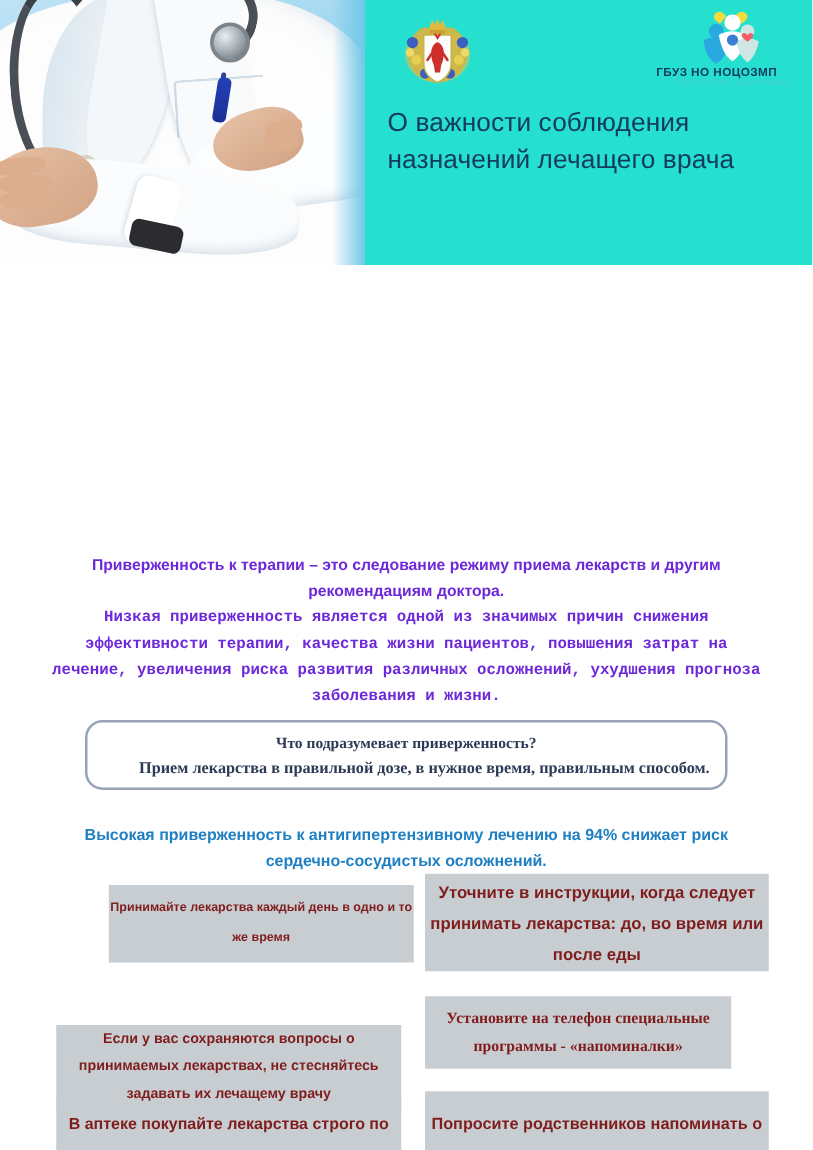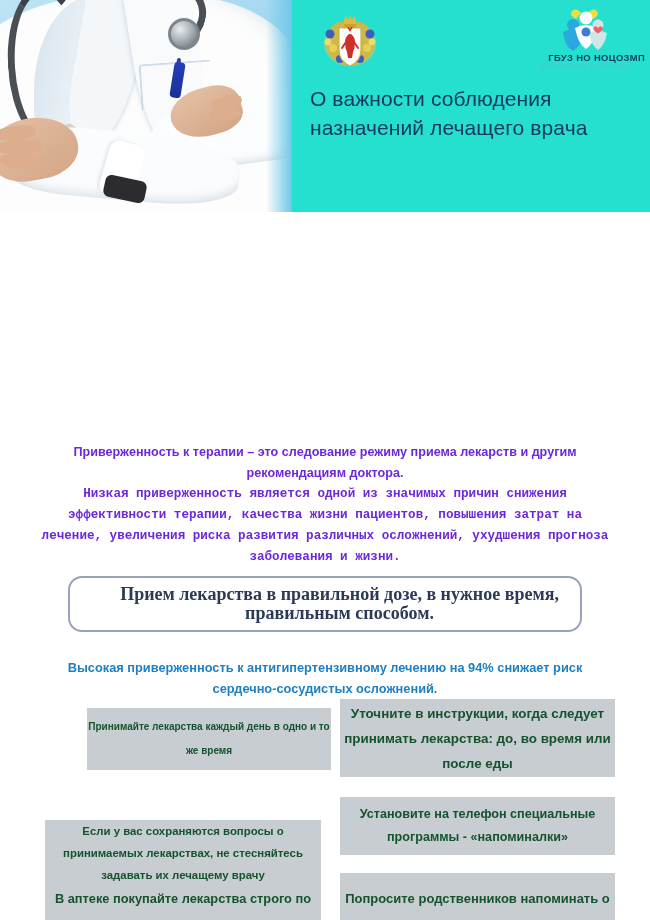--- a/index.html
+++ b/index.html
@@ -143,21 +143,21 @@
   .gerb { position:absolute; left:28px; top:2px; width:60px; height:58px; }
   .minzdrav-text { position:absolute; left:96px; top:6px; }
   .mz-line { color:#13365c; font-weight:bold; letter-spacing:.3px; }
   .mz-1 { font-size:13.5px; line-height:14px; }
   .mz-2 { font-size:13.5px; line-height:15px; }
   .mz-3 { font-size:8.2px; line-height:11px; letter-spacing:.35px; margin-top:1px; }
 
   .gbuz { position:absolute; left:233px; top:0px; width:120px; height:70px; }
   .gbuz-mark { position:absolute; left:32px; top:0px; width:58px; height:44px; }
   .gbuz-name {
-    position:absolute; left:0; top:44px; width:120px; text-align:right;
+    position:absolute; left:0; top:44px; width:120px; text-align:left;
     color:#123a5e; font-size:9.4px; font-weight:bold; letter-spacing:.35px;
   }
   .gbuz-sub {
     position:absolute; left:0; top:55px; width:120px; text-align:center;
     color:#3ccfd0; font-size:6.6px; font-weight:bold; letter-spacing:.5px;
   }
 
   .poster-title {
     position:absolute; left:18px; top:84px; width:340px;
     color:#153a63; font-size:21px; font-weight:normal;
@@ -177,39 +177,39 @@
   .definition-box {
     position:absolute; left:68px; top:364px; width:514px; height:56px;
     border:2px solid #98a3b8; border-radius:14px; background:#ffffff;
     display:flex; flex-direction:column; justify-content:center; align-items:center;
   }
   .def-line {
     font-family:"Liberation Serif", serif;
     color:#2c3a55; font-weight:bold; text-align:center;
   }
   .def-q { font-size:12.4px; line-height:19px; }
-  .def-a { font-size:18px; line-height:19px;margin-left:29px; }
+  .def-a { font-size:13px; line-height:19px;margin-left:29px; }
 
   .stat {
     position:absolute; left:38px; top:445px; width:574px;
     color:#1e7fc2; font-size:12.8px; font-weight:bold;
     line-height:21px; text-align:center;
   }
 
   .tip {
     position:absolute; background:#c8cdd2;
     display:flex; align-items:center; justify-content:center;
-    text-align:center; color:#14532d; font-weight:bold;
+    text-align:center; color:#7f1d1d; font-weight:bold;
   }
   .tip span { display:block; width:100%; }
 
   .t1 { left:45px;  top:496px; width:244px; height:62px; font-size:10px; line-height:24px;margin-left:42px; }
   .t2 { left:340px; top:487px; width:275px; height:78px; font-size:13.4px; line-height:25px; }
   .t3 { left:45px;  top:608px; width:276px; height:66px; font-size:11.4px; line-height:22px; }
-  .t4 { left:340px; top:585px; width:275px; height:58px; font-size:12.6px; line-height:23px; }
+  .t4 { left:340px; top:585px; width:245px; height:58px; font-size:12.6px; line-height:23px;font-family:Liberation Serif, serif; }
   .t5 { left:45px;  top:669px; width:276px; height:60px; font-size:12.8px; line-height:24px; }
   .t6 { left:340px; top:661px; width:275px; height:76px; font-size:13px; line-height:25px; }
 </style>
 </head>
 <body>
 
 <div class="header">
 
   <div class="photo">
     <div class="coat"></div>
@@ -285,20 +285,21 @@
     <div class="poster-title">О важности соблюдения назначений лечащего врача</div>
   </div>
 </div>
 
 <div class="content">
 
   <div class="intro p1">Приверженность к терапии – это следование режиму приема лекарств и другим рекомендациям доктора.</div>
   <div class="intro p2">Низкая приверженность является одной из значимых причин снижения эффективности терапии, качества жизни пациентов, повышения затрат на лечение, увеличения риска развития различных осложнений, ухудшения прогноза заболевания и жизни.</div>
 
   <div class="definition-box">
+    <div class="def-line def-q">Что подразумевает приверженность?</div>
     <div class="def-line def-a">Прием лекарства в правильной дозе, в нужное время, правильным способом.</div>
   </div>
 
   <div class="stat">Высокая приверженность к антигипертензивному лечению на 94% снижает риск сердечно-сосудистых осложнений.</div>
 
   <div class="tip t1">
       <span>Принимайте лекарства каждый день в одно и то же время</span>
     </div>
   <div class="tip t2">
       <span>Уточните в инструкции, когда следует принимать лекарства: до, во время или после еды</span>

